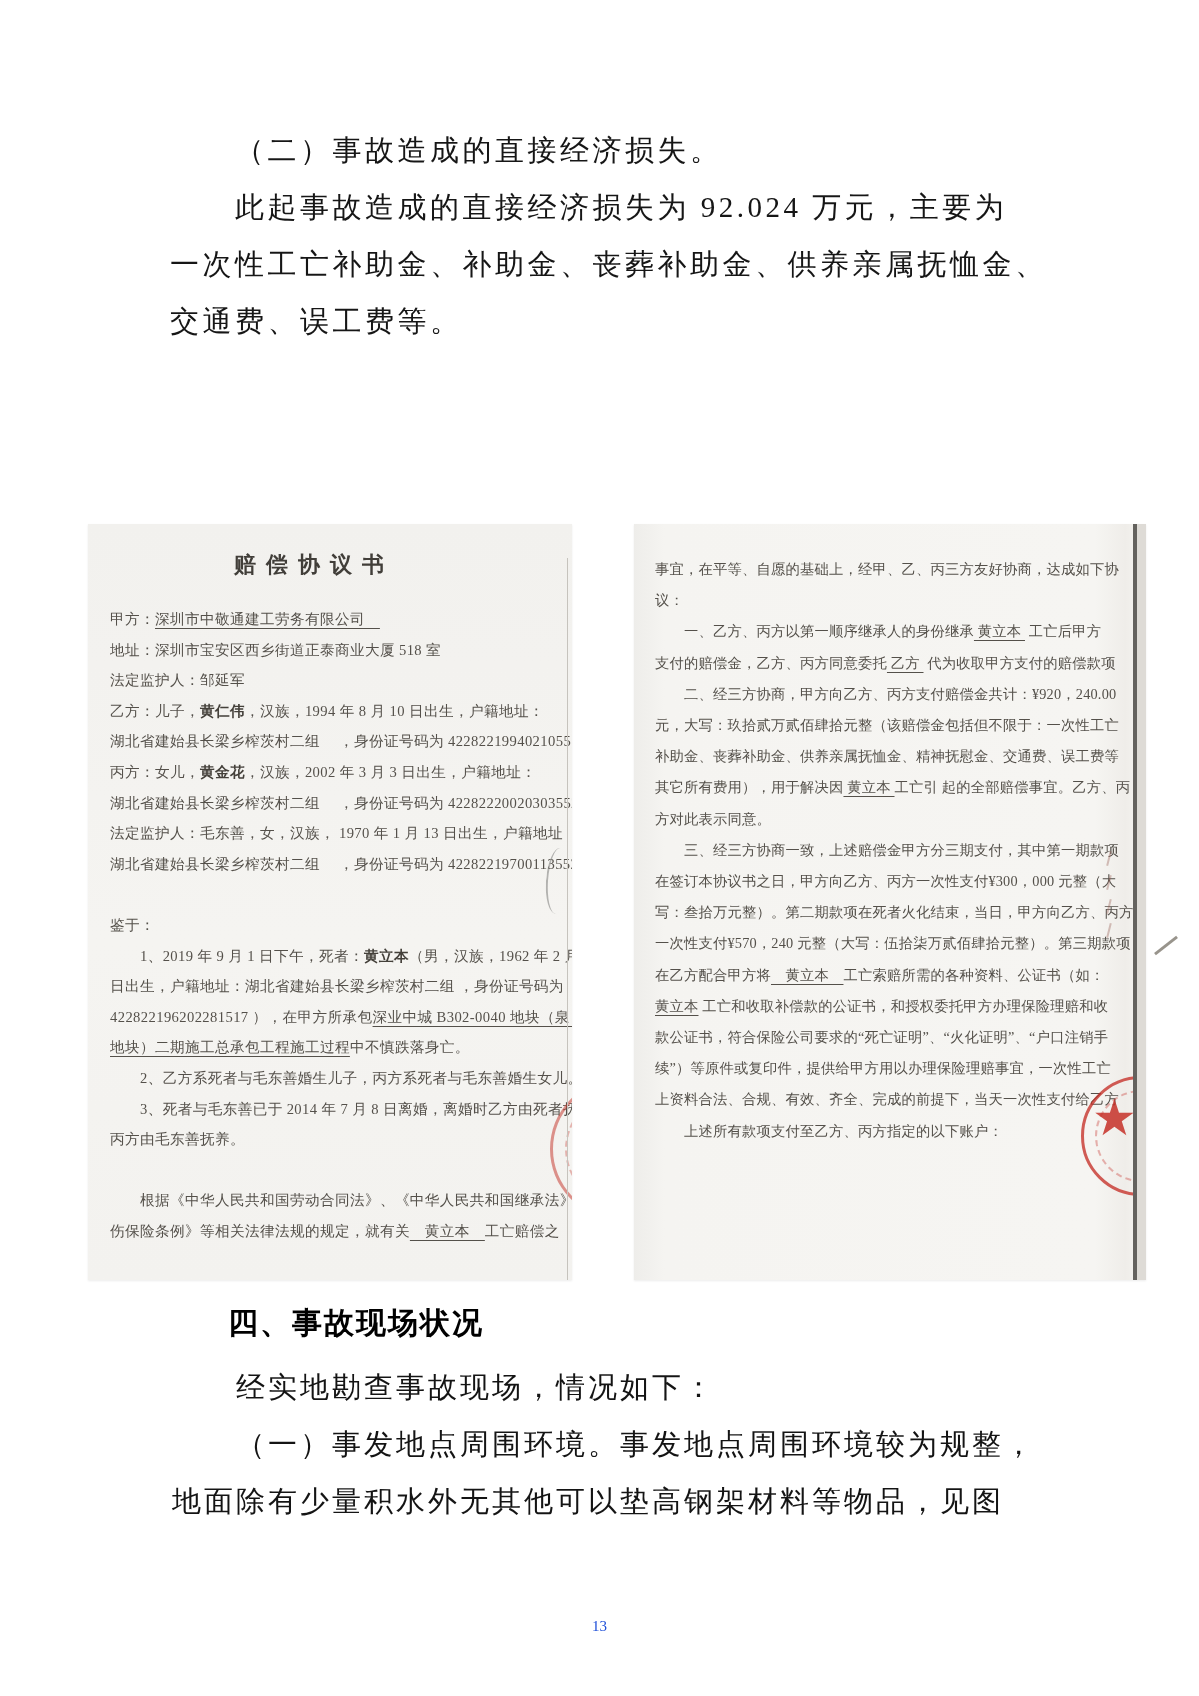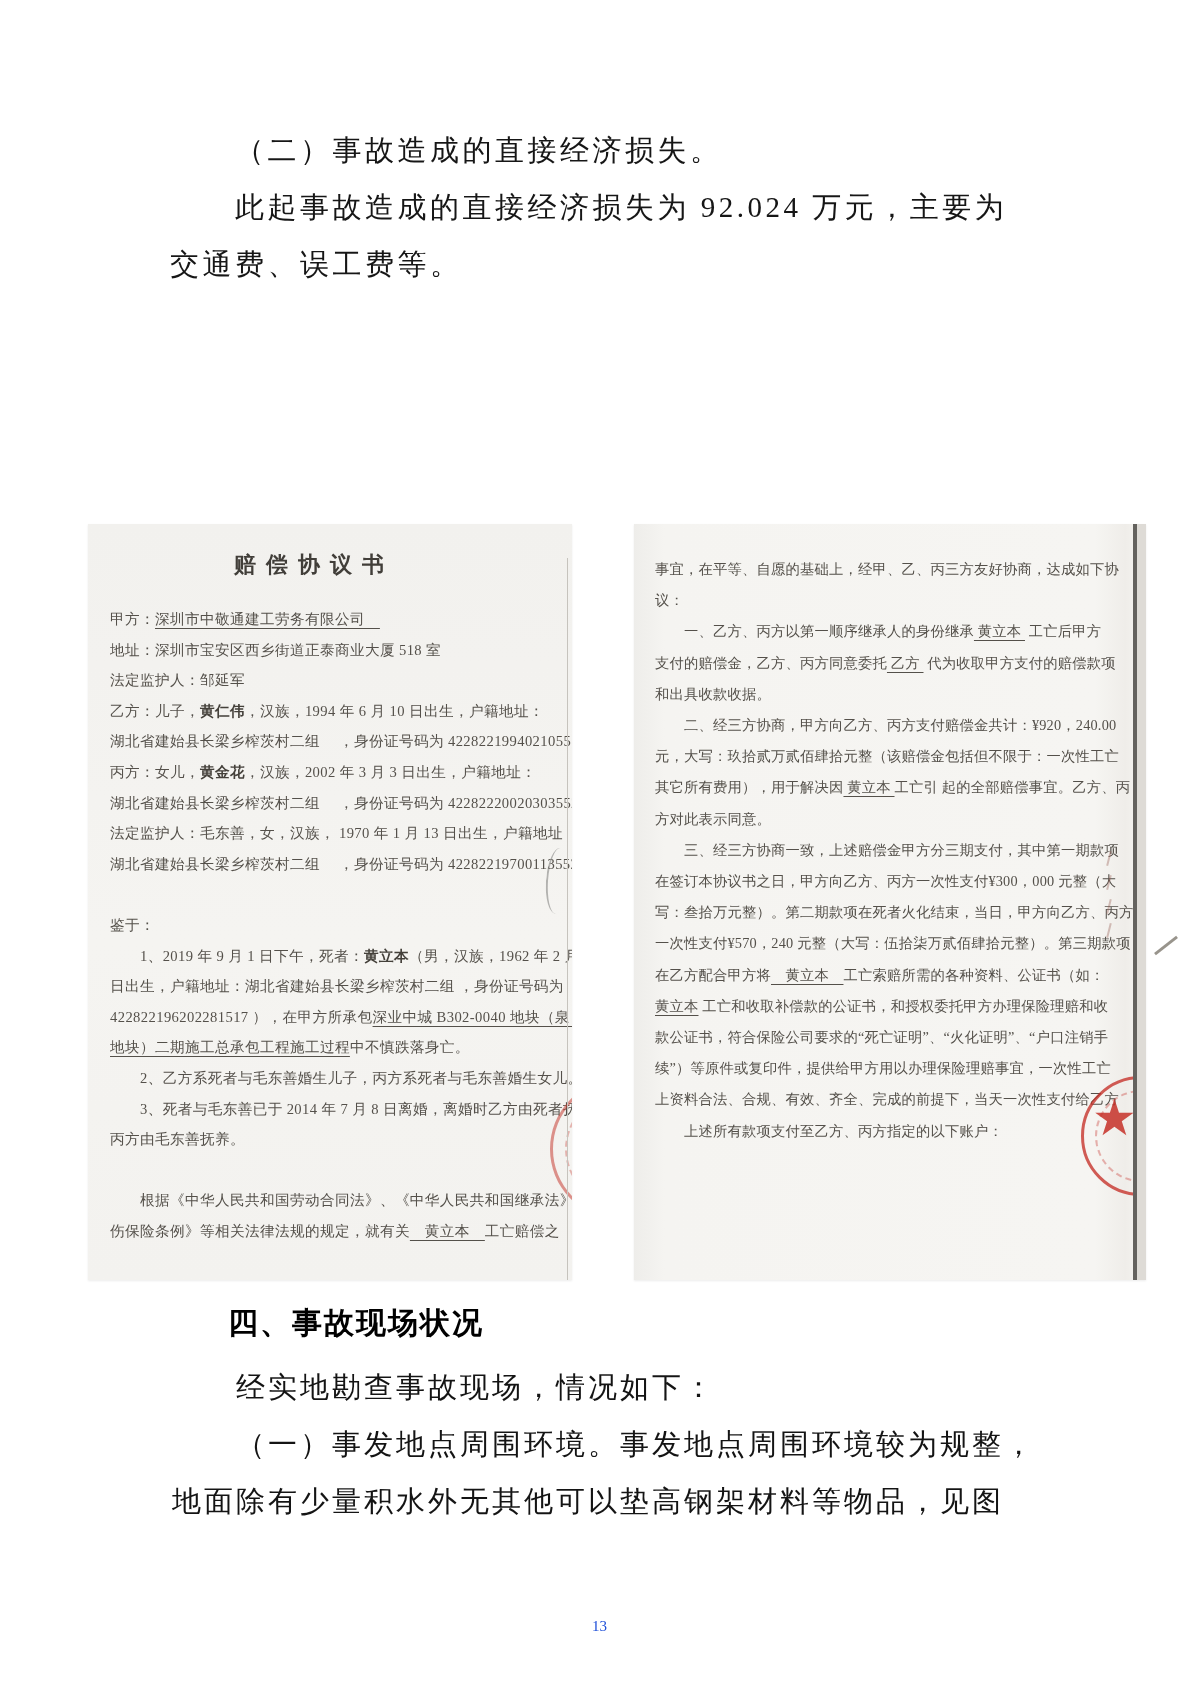--- a/index.html
+++ b/index.html
@@ -62,31 +62,32 @@
   .pageno{position:absolute;left:0;top:1618px;width:100%;text-align:center;font-size:15px;color:#1d4ed8;}
 </style>
 </head>
 <body>
 
 <div class="page">
 
   <div class="intro">
       <div class="line"><span>　　（二）事故造成的直接经济损失。</span></div>
       <div class="line"><span>　　此起事故造成的直接经济损失为 92.024 万元，主要为</span></div>
+      <div class="line"><span>一次性工亡补助金、补助金、丧葬补助金、供养亲属抚恤金、</span></div>
       <div class="line"><span>交通费、误工费等。</span></div>
     </div>
 
   <div class="scan left-scan">
     <div class="body">
       <div class="title">赔偿协议书</div>
       <div>
           <div class="line"><span>甲方：</span><span class="u">深圳市中敬通建工劳务有限公司　</span></div>
           <div class="line"><span>地址：深圳市宝安区西乡街道正泰商业大厦 518 室</span></div>
           <div class="line"><span>法定监护人：邹延军</span></div>
-          <div class="line"><span>乙方：儿子，</span><span class="b">黄仁伟</span><span>，汉族，1994 年 6 月 10 日出生，户籍地址：</span></div>
+          <div class="line"><span>乙方：儿子，</span><span class="b">黄仁伟</span><span>，汉族，1994 年 8 月 10 日出生，户籍地址：</span></div>
           <div class="line"><span>湖北省建始县长梁乡榨茨村二组　 ，身份证号码为 422822199402105511</span></div>
           <div class="line"><span>丙方：女儿，</span><span class="b">黄金花</span><span>，汉族，2002 年 3 月 3 日出生，户籍地址：</span></div>
           <div class="line"><span>湖北省建始县长梁乡榨茨村二组　 ，身份证号码为 422822200203035528</span></div>
           <div class="line"><span>法定监护人：毛东善，女，汉族， 1970 年 1 月 13 日出生，户籍地址 ：</span></div>
           <div class="line"><span>湖北省建始县长梁乡榨茨村二组　 ，身份证号码为 422822197001135526</span></div>
           <div class="line">&nbsp;</div>
           <div class="line"><span>鉴于：</span></div>
           <div class="line"><span>　　1、2019 年 9 月 1 日下午，死者：</span><span class="b">黄立本</span><span>（男，汉族，1962 年 2 月 28</span></div>
           <div class="line"><span>日出生，户籍地址：湖北省建始县长梁乡榨茨村二组 ，身份证号码为</span></div>
           <div class="line"><span>422822196202281517 ），在甲方所承包</span><span class="u">深业中城 B302-0040 地块（泉 05-01</span></div>
@@ -104,23 +105,23 @@
     <div class="edge-thin"></div>
   </div>
 
   <div class="scan right-scan">
     <div class="body">
       <div>
           <div class="line"><span>事宜，在平等、自愿的基础上，经甲、乙、丙三方友好协商，达成如下协</span></div>
           <div class="line"><span>议：</span></div>
           <div class="line"><span>　　一、乙方、丙方以第一顺序继承人的身份继承</span><span class="u"> 黄立本 </span><span> 工亡后甲方</span></div>
           <div class="line"><span>支付的赔偿金，乙方、丙方同意委托</span><span class="u"> 乙方 </span><span> 代为收取甲方支付的赔偿款项</span></div>
-          <div class="line"><span>和出具收款收据。</span></div>
           <div class="line"><span>　　二、经三方协商，甲方向乙方、丙方支付赔偿金共计：¥920，240.00</span></div>
           <div class="line"><span>元，大写：玖拾贰万贰佰肆拾元整（该赔偿金包括但不限于：一次性工亡</span></div>
+          <div class="line"><span>补助金、丧葬补助金、供养亲属抚恤金、精神抚慰金、交通费、误工费等</span></div>
           <div class="line"><span>其它所有费用），用于解决因</span><span class="u"> 黄立本 </span><span>工亡引 起的全部赔偿事宜。乙方、丙</span></div>
           <div class="line"><span>方对此表示同意。</span></div>
           <div class="line"><span>　　三、经三方协商一致，上述赔偿金甲方分三期支付，其中第一期款项</span></div>
           <div class="line"><span>在签订本协议书之日，甲方向乙方、丙方一次性支付¥300，000 元整（大</span></div>
           <div class="line"><span>写：叁拾万元整）。第二期款项在死者火化结束，当日，甲方向乙方、丙方</span></div>
           <div class="line"><span>一次性支付¥570，240 元整（大写：伍拾柒万贰佰肆拾元整）。第三期款项</span></div>
           <div class="line"><span>在乙方配合甲方将</span><span class="u">　黄立本　</span><span>工亡索赔所需的各种资料、公证书（如：</span></div>
           <div class="line"><span class="u">黄立本</span><span> 工亡和收取补偿款的公证书，和授权委托甲方办理保险理赔和收</span></div>
           <div class="line"><span>款公证书，符合保险公司要求的“死亡证明”、“火化证明”、“户口注销手</span></div>
           <div class="line"><span>续”）等原件或复印件，提供给甲方用以办理保险理赔事宜，一次性工亡</span></div>

